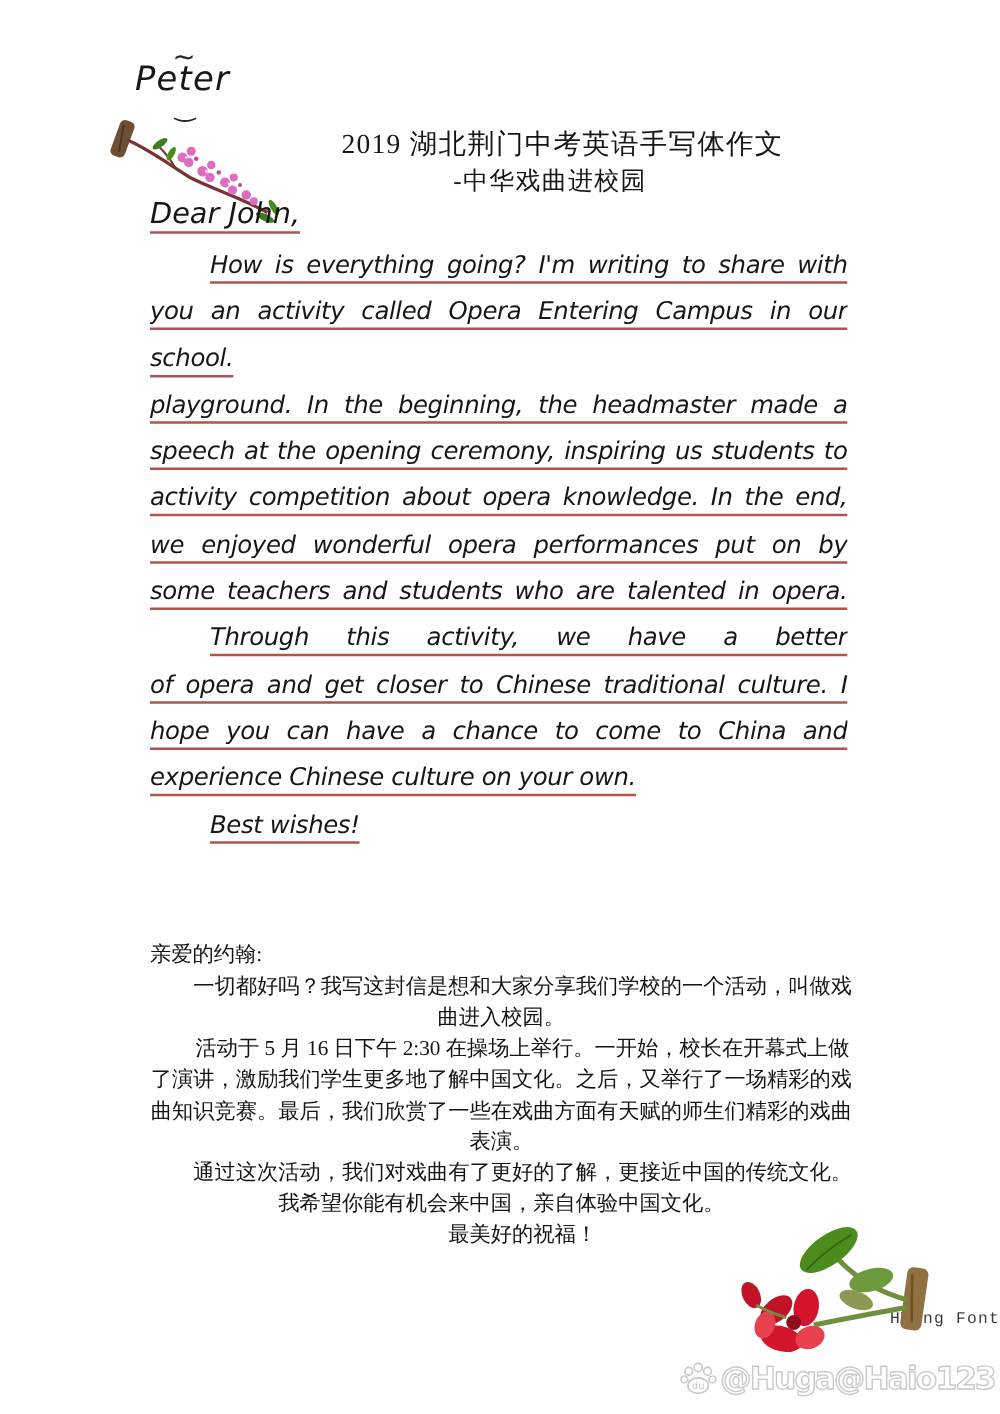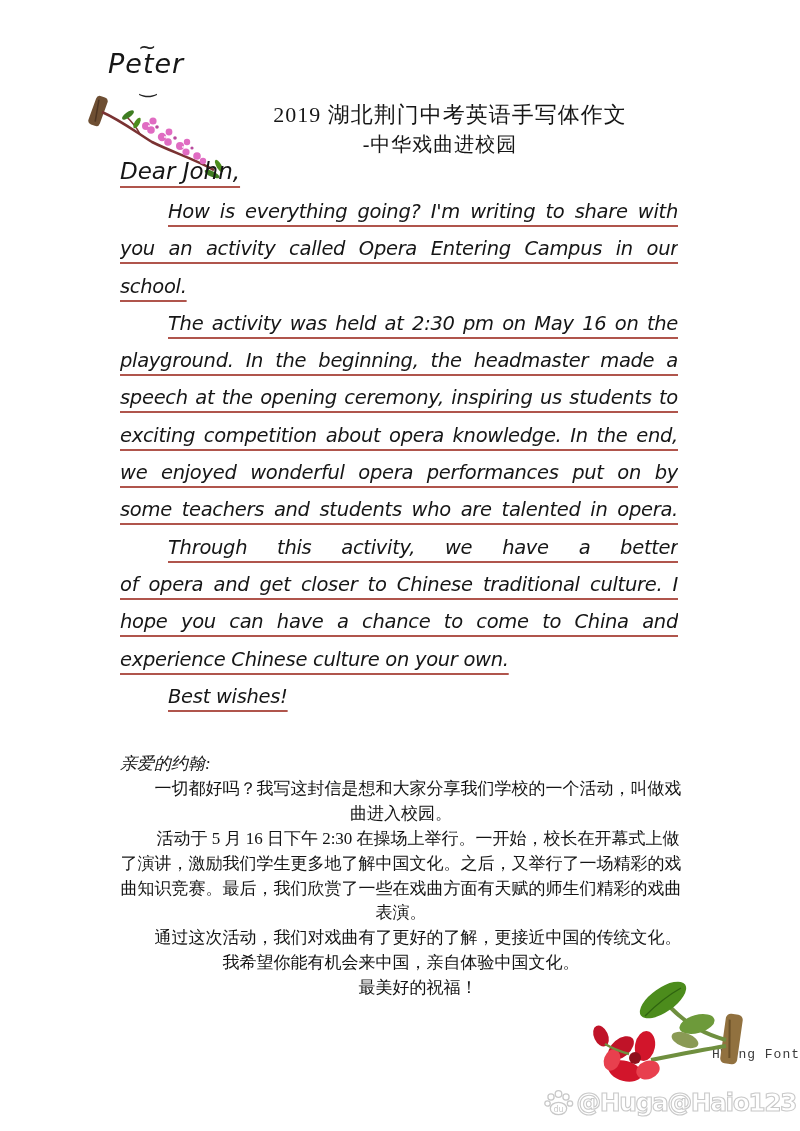--- a/index.html
+++ b/index.html
@@ -51,21 +51,21 @@
     text-decoration-thickness:2px;text-underline-offset:7px;
   }
   .ln.just{white-space:normal;text-align:justify;text-align-last:justify;overflow:hidden;}
   .ln.indent{padding-left:48px;}
 
   
   .cn{
     position:absolute;left:120px;top:752px;width:562px;
     font-family:"Liberation Serif", serif;font-size:17px;line-height:24.9px;color:#141414;
   }
-  .cn-salutation{margin:0;font-style:italic;}
+  .cn-salutation{margin:0;}
   .cn p{margin:0;text-indent:2em;text-align:center;}
 
   
   .footer-credit{
     position:absolute;top:1047px;left:0;width:800px;text-align:right;
     padding-left:16px;box-sizing:border-box;
     font-family:"Liberation Mono", monospace;font-size:13px;color:#3a3a3a;letter-spacing:1px;
   }
   .flower-br{position:absolute;left:585px;top:978px;}
 
@@ -125,24 +125,23 @@
 
   <div class="title">2019 湖北荆门中考英语手写体作文</div>
   <div class="subtitle">-中华戏曲进校园</div>
 
   <div class="salutation-en hand">Dear John,</div>
 
   <div class="letter-body">
     <div class="ln hand just indent">How is everything going? I'm writing to share with</div>
     <div class="ln hand just">you an activity called Opera Entering Campus in our</div>
     <div class="ln hand">school.</div>
-    <div class="ln hand just indent">The activity was held at 2:30 pm on May 16 on the</div>
     <div class="ln hand just">playground. In the beginning, the headmaster made a</div>
     <div class="ln hand just">speech at the opening ceremony, inspiring us students to</div>
-    <div class="ln hand just">exciting competition about opera knowledge. In the end,</div>
+    <div class="ln hand just">activity competition about opera knowledge. In the end,</div>
     <div class="ln hand just">we enjoyed wonderful opera performances put on by</div>
     <div class="ln hand just">some teachers and students who are talented in opera.</div>
     <div class="ln hand just indent">Through this activity, we have a better understanding</div>
     <div class="ln hand just">of opera and get closer to Chinese traditional culture. I</div>
     <div class="ln hand just">hope you can have a chance to come to China and</div>
     <div class="ln hand">experience Chinese culture on your own.</div>
     <div class="ln hand indent">Best wishes!</div>
   </div>
 
   <div class="cn">

